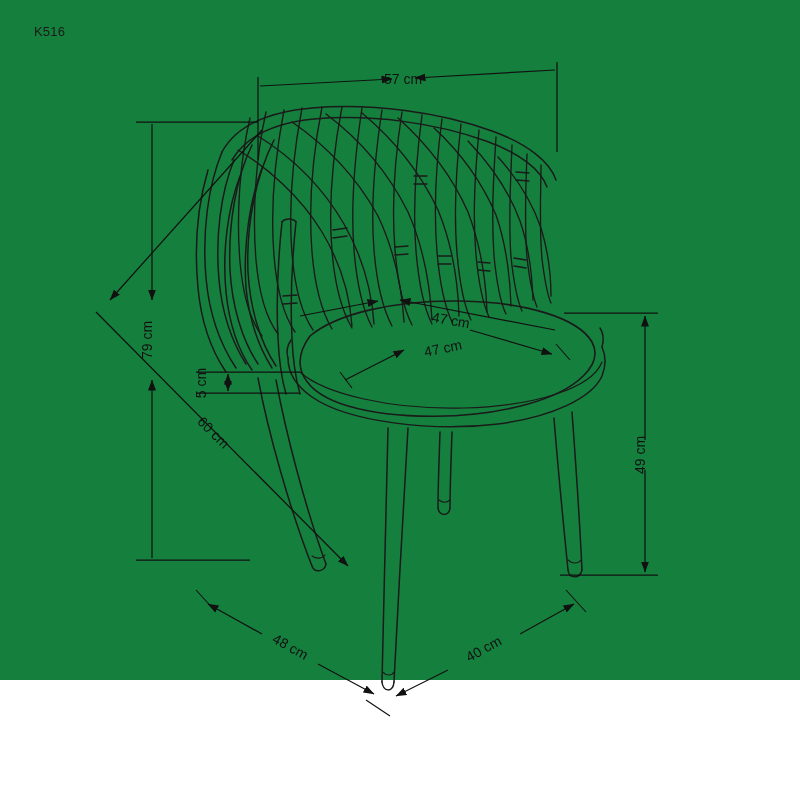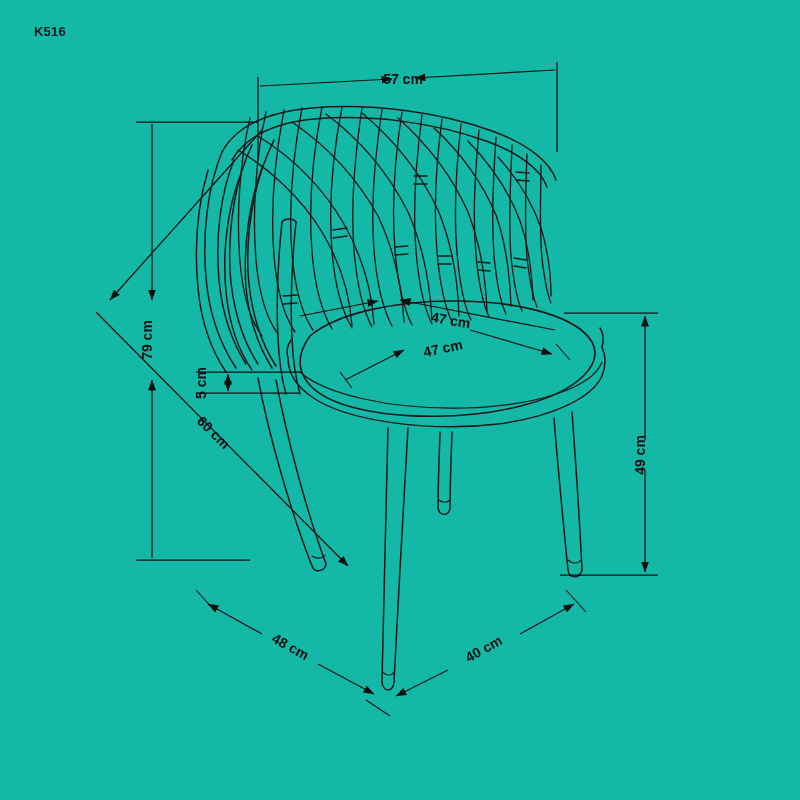--- a/index.html
+++ b/index.html
@@ -10,23 +10,22 @@
   body {
     width: 800px;
     height: 800px;
     font-family: "Liberation Sans", sans-serif;
     overflow: hidden;
     position: relative;
   }
   #root {
     position: relative;
     width: 800px;
-    height: 800px;
-    background: #14b8a6;
-    font-weight: bold;
+    height: 680px;
+    background: #15803d;
   }
   #model-code {
     position: absolute;
     left: 34px;
     top: 24px;
     font-size: 13px;
     color: #1a1a1a;
     letter-spacing: 0.2px;
     font-family: "Liberation Sans", sans-serif;
     user-select: none;

